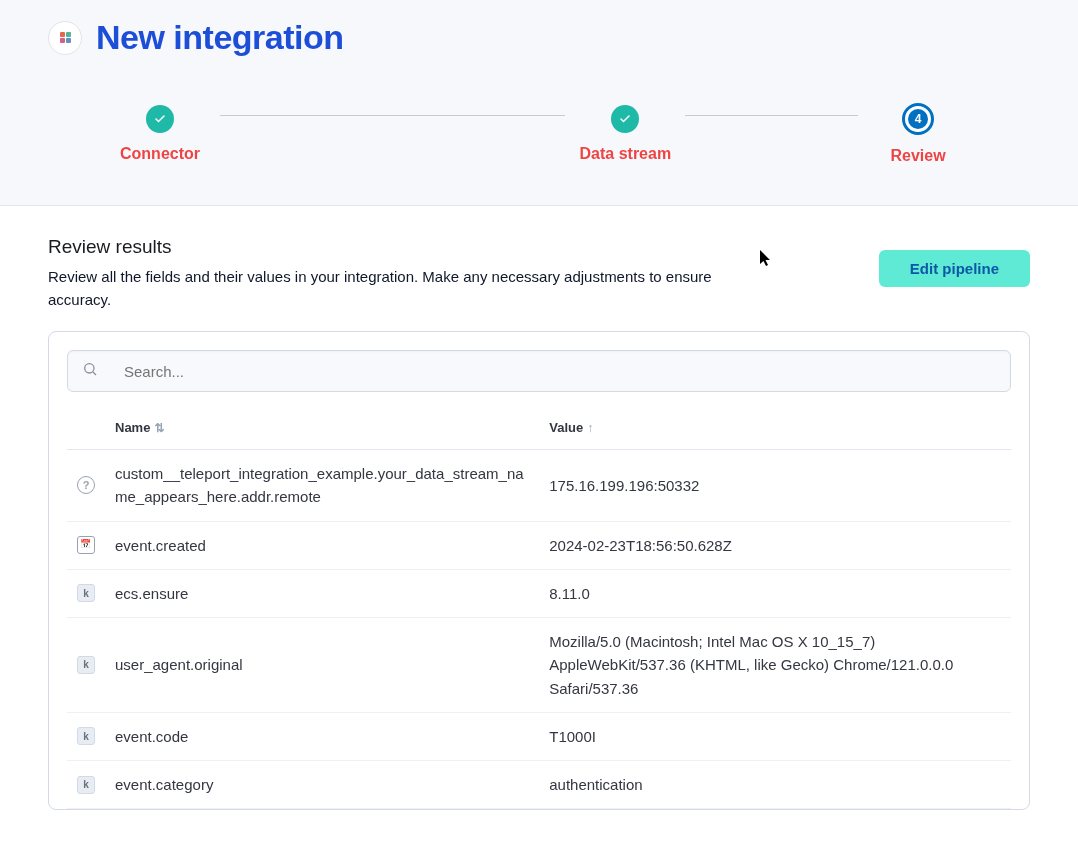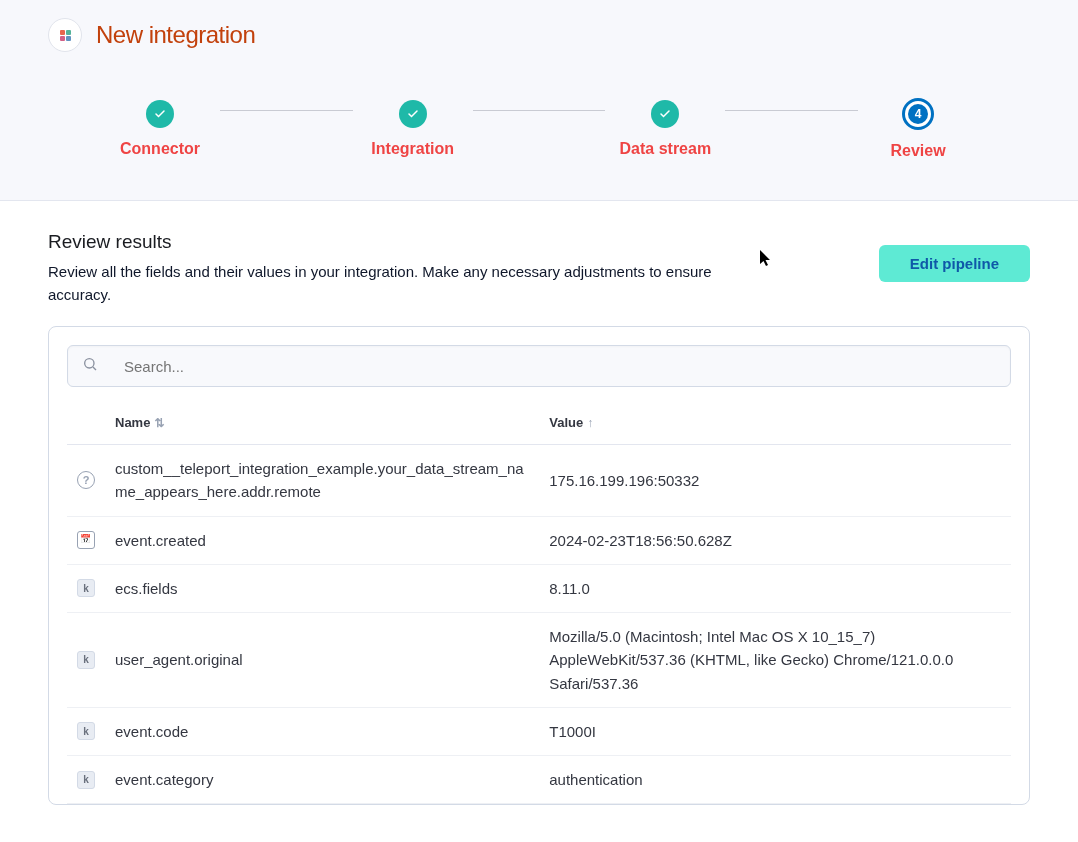--- a/index.html
+++ b/index.html
@@ -28,24 +28,24 @@
   }
   .app-icon-inner {
     display: grid;
     grid-template-columns: 5px 5px;
     grid-template-rows: 5px 5px;
     gap: 1px;
   }
   .app-icon-inner span { width:5px; height:5px; border-radius:1px; }
   .ai-a{background:#e7664c;} .ai-b{background:#54b399;} .ai-c{background:#d36086;} .ai-d{background:#6092c0;}
   .page-title {
-    font-size: 24px;
-    font-weight: 400;
+    font-size: 34px;
+    font-weight: 700;
     letter-spacing: -0.5px;
-    color: #c2410c;
+    color: #1d4ed8;
   }
   .steps {
     display: flex;
     align-items: center;
     margin: 46px 52px 0 52px;
     position: relative;
   }
   .step {
     display: flex;
     flex-direction: column;
@@ -189,28 +189,20 @@
     <div class="steps">
       <div class="step">
         <div class="step-circle step-done">
           <svg width="12" height="12" viewBox="0 0 24 24" fill="none" stroke="#fff" stroke-width="3" stroke-linecap="round">
               <polyline points="20 6 9 17 4 12"></polyline>
             </svg>
         </div>
         <div class="step-label">Connector</div>
       </div>
       <div class="step-line"></div>
-      <div class="step">
-        <div class="step-circle step-done">
-          <svg width="12" height="12" viewBox="0 0 24 24" fill="none" stroke="#fff" stroke-width="3" stroke-linecap="round">
-              <polyline points="20 6 9 17 4 12"></polyline>
-            </svg>
-        </div>
-        <div class="step-label">Integration</div>
-      </div>
       <div class="step-line"></div>
       <div class="step">
         <div class="step-circle step-done">
           <svg width="12" height="12" viewBox="0 0 24 24" fill="none" stroke="#fff" stroke-width="3" stroke-linecap="round">
               <polyline points="20 6 9 17 4 12"></polyline>
             </svg>
         </div>
         <div class="step-label">Data stream</div>
       </div>
       <div class="step-line"></div>
@@ -273,21 +265,21 @@
               <td class="td-icon">
                 <div class="row-ic ic-cal">📅</div>
               </td>
               <td class="name-col">event.created</td>
               <td>2024-02-23T18:56:50.628Z</td>
             </tr>
             <tr>
               <td class="td-icon">
                 <div class="row-ic ic-k">k</div>
               </td>
-              <td class="name-col">ecs.fields</td>
+              <td class="name-col">ecs.ensure</td>
               <td>8.11.0</td>
             </tr>
             <tr>
               <td class="td-icon">
                 <div class="row-ic ic-k">k</div>
               </td>
               <td class="name-col">user_agent.original</td>
               <td>Mozilla/5.0 (Macintosh; Intel Mac OS X 10_15_7) AppleWebKit/537.36 (KHTML, like Gecko) Chrome/121.0.0.0 Safari/537.36</td>
             </tr>
             <tr>

